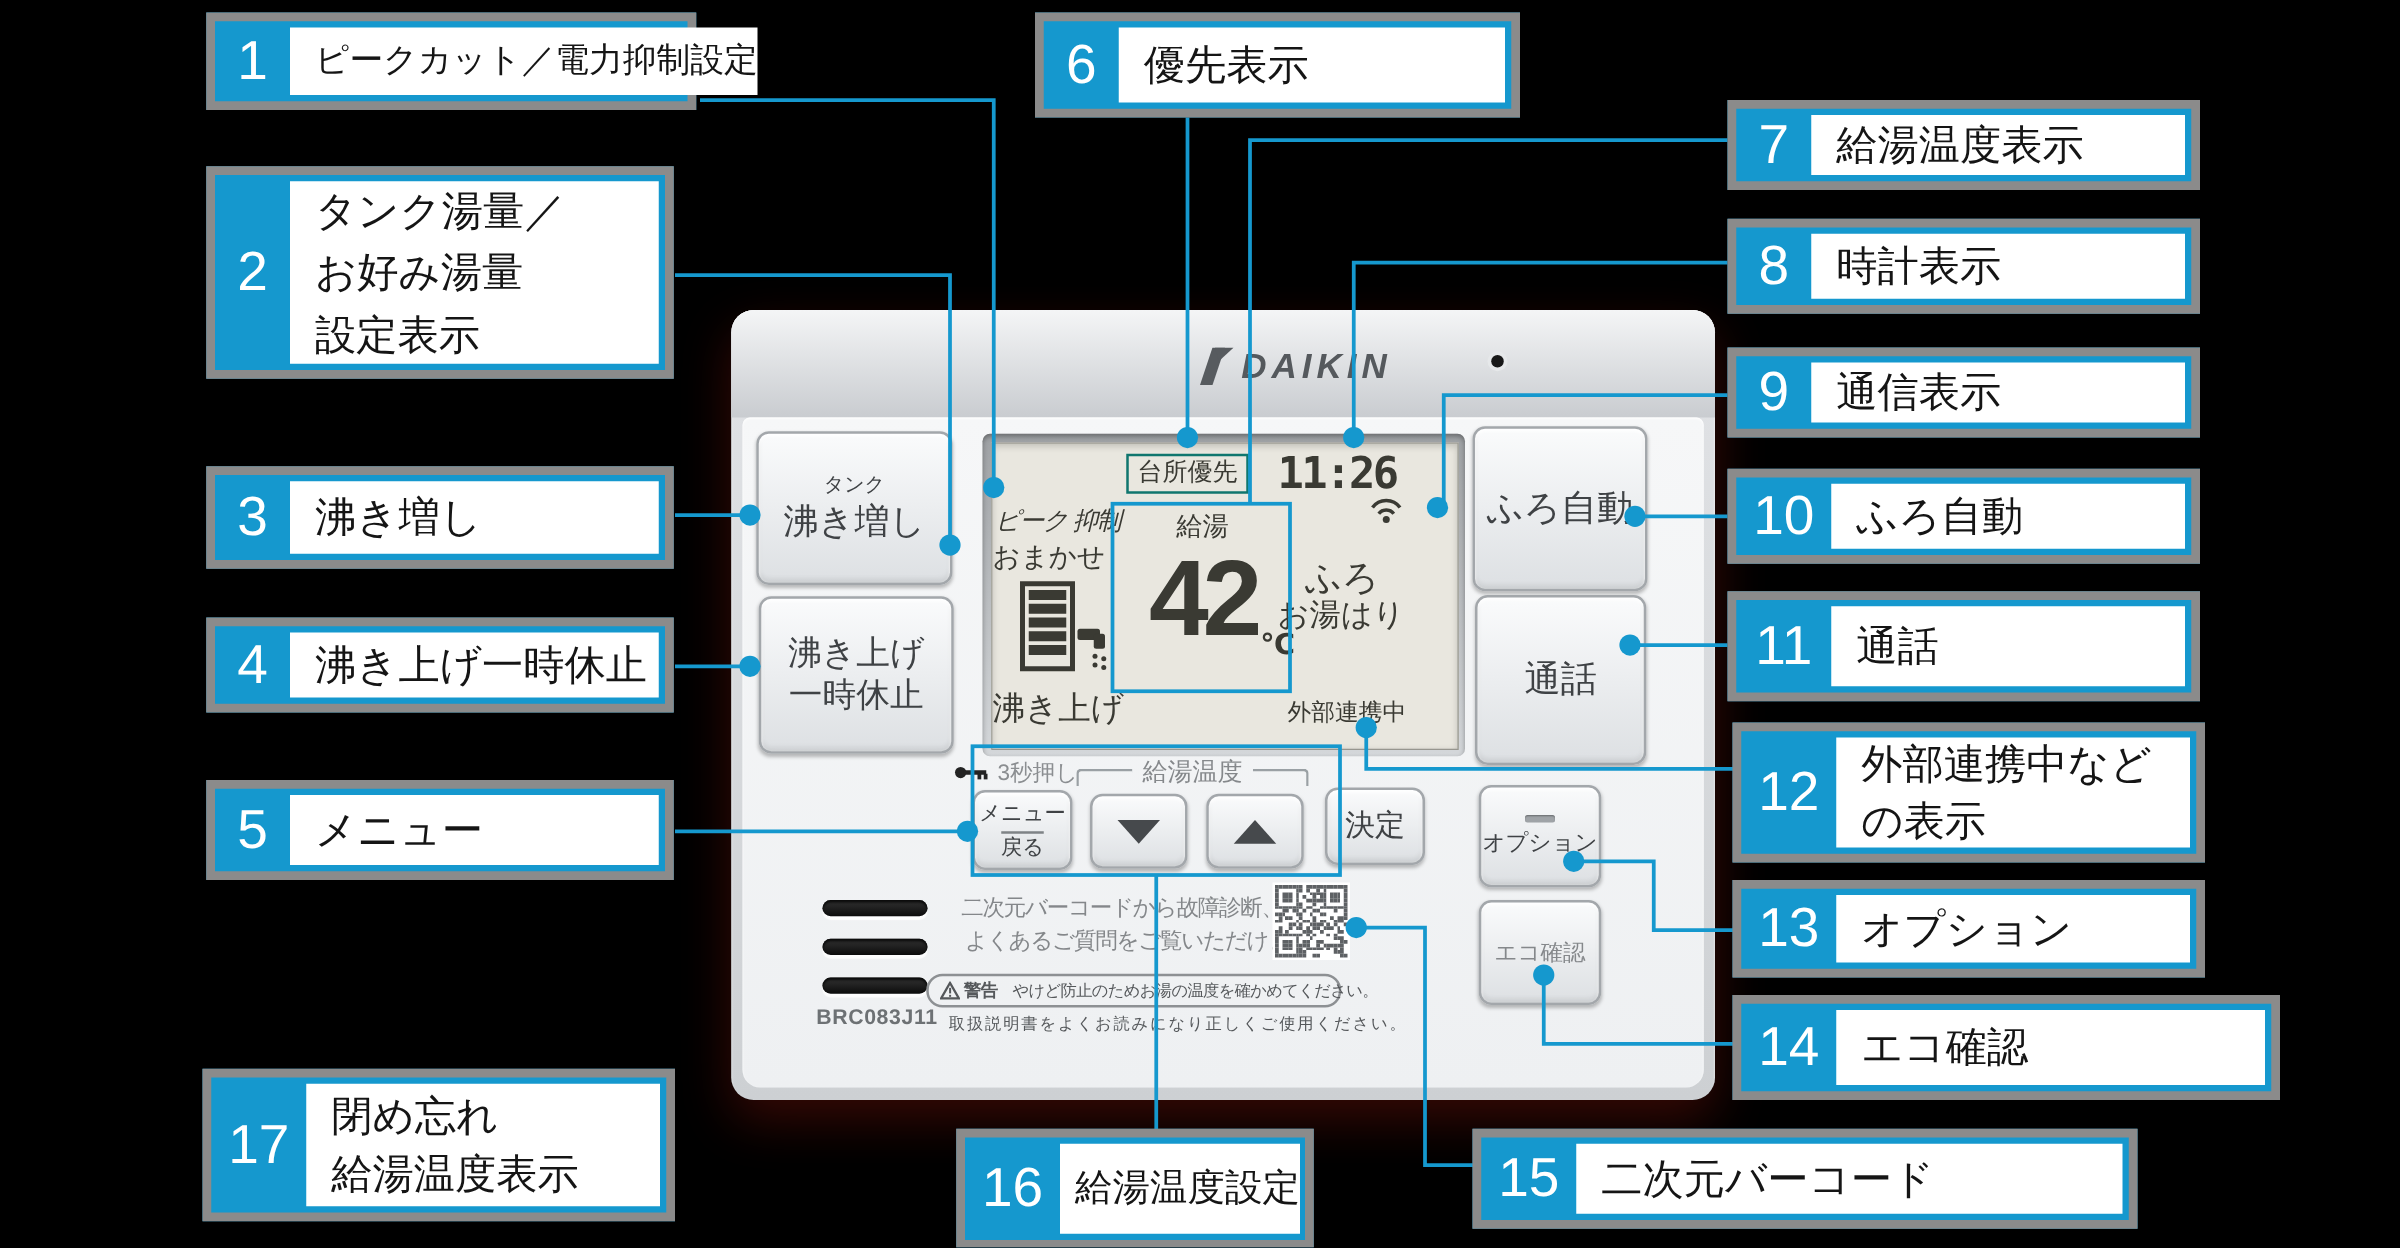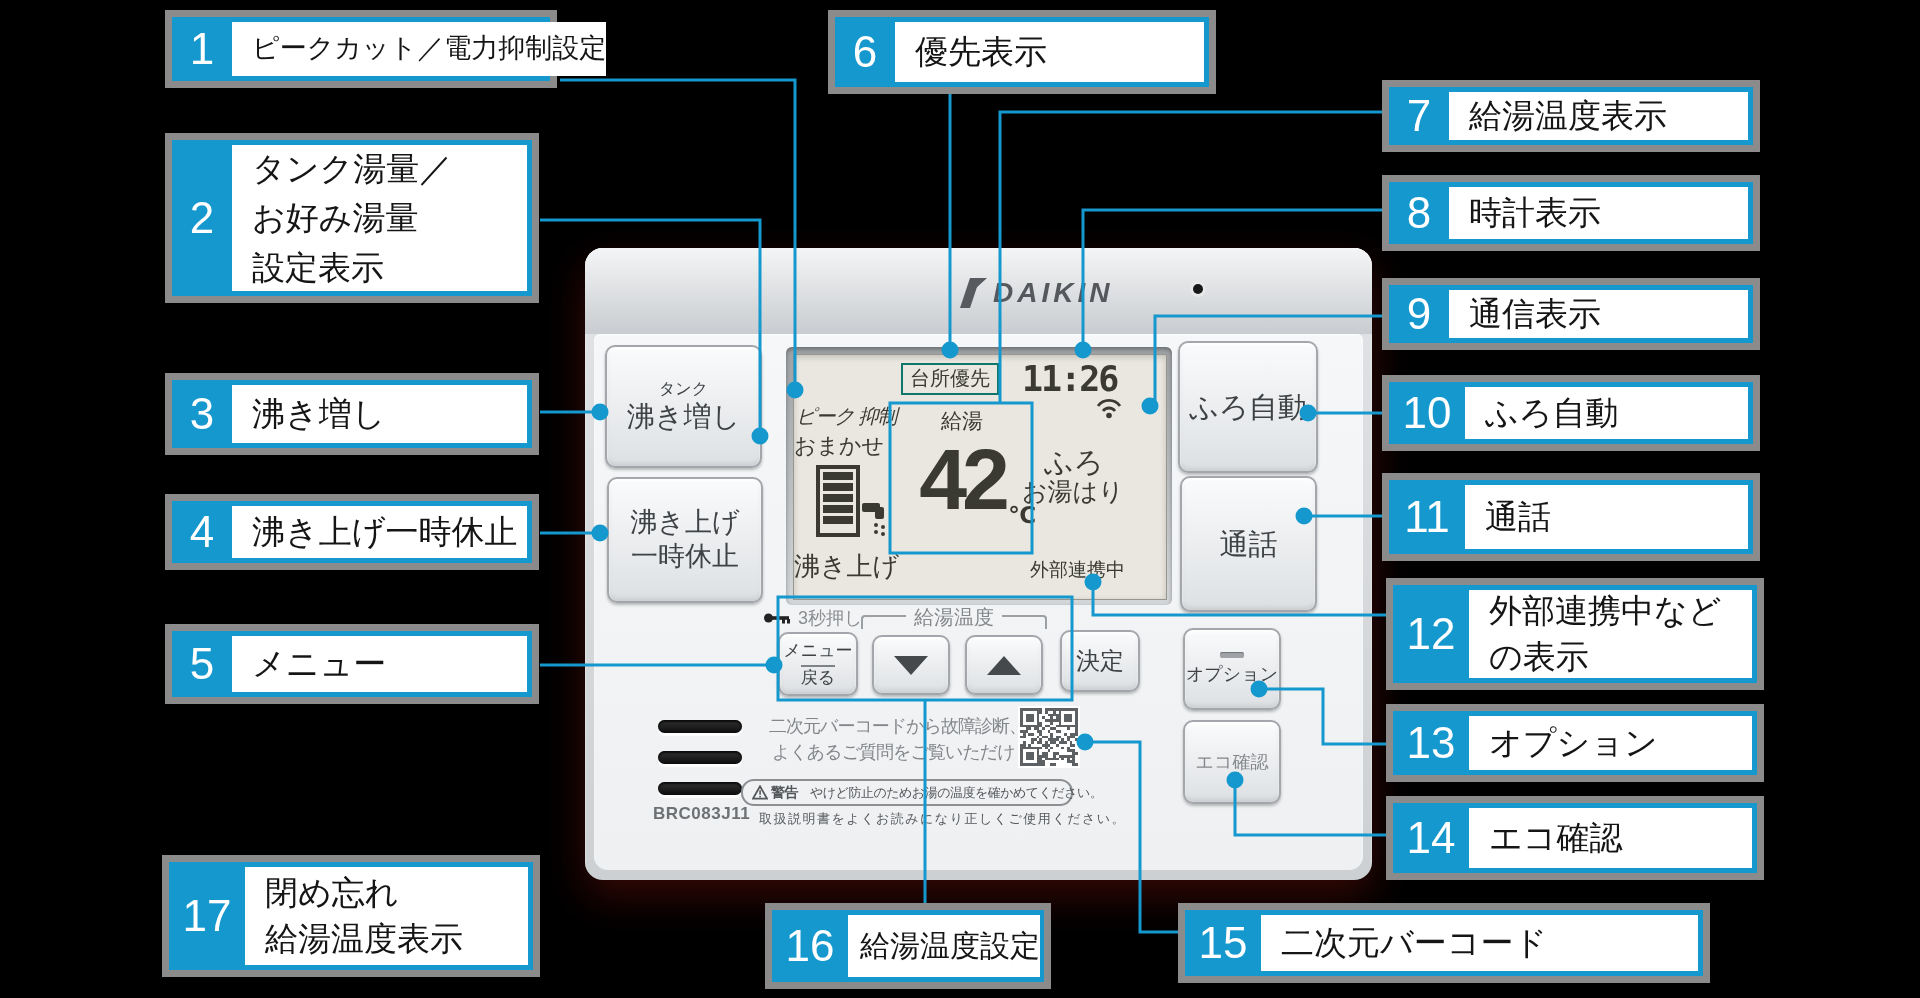--- a/index.html
+++ b/index.html
@@ -783,33 +783,33 @@
       <span>外部連携中など</span>
         <span>の表示</span>
     </div>
   </div>
   <div class="callout wide" style="left:1386px;top:704px;width:378px;height:78px;">
     <div class="co-num">13</div>
     <div class="co-text">
         <span>オプション</span>
       </div>
   </div>
-  <div class="callout wide" style="left:1386px;top:796px;width:378px;height:84px;">
+  <div class="callout wide" style="left:1386px;top:796px;width:438px;height:84px;">
     <div class="co-num">14</div>
     <div class="co-text">
         <span>エコ確認</span>
       </div>
   </div>
   <div class="callout wide" style="left:1178px;top:903px;width:532px;height:80px;">
     <div class="co-num">15</div>
     <div class="co-text">
         <span>二次元バーコード</span>
       </div>
   </div>
-  <div class="callout wide fs30" style="left:765px;top:903px;width:286px;height:86px;">
+  <div class="callout wide fs30" style="left:765px;top:903px;width:286px;height:96px;">
     <div class="co-num">16</div>
     <div class="co-text">
         <span>給湯温度設定</span>
       </div>
   </div>
   <div class="callout wide" style="left:162px;top:855px;width:378px;height:122px;">
     <div class="co-num">17</div>
     <div class="co-text" style="line-height:1.4;">
       <span>閉め忘れ</span>
         <span>給湯温度表示</span>

